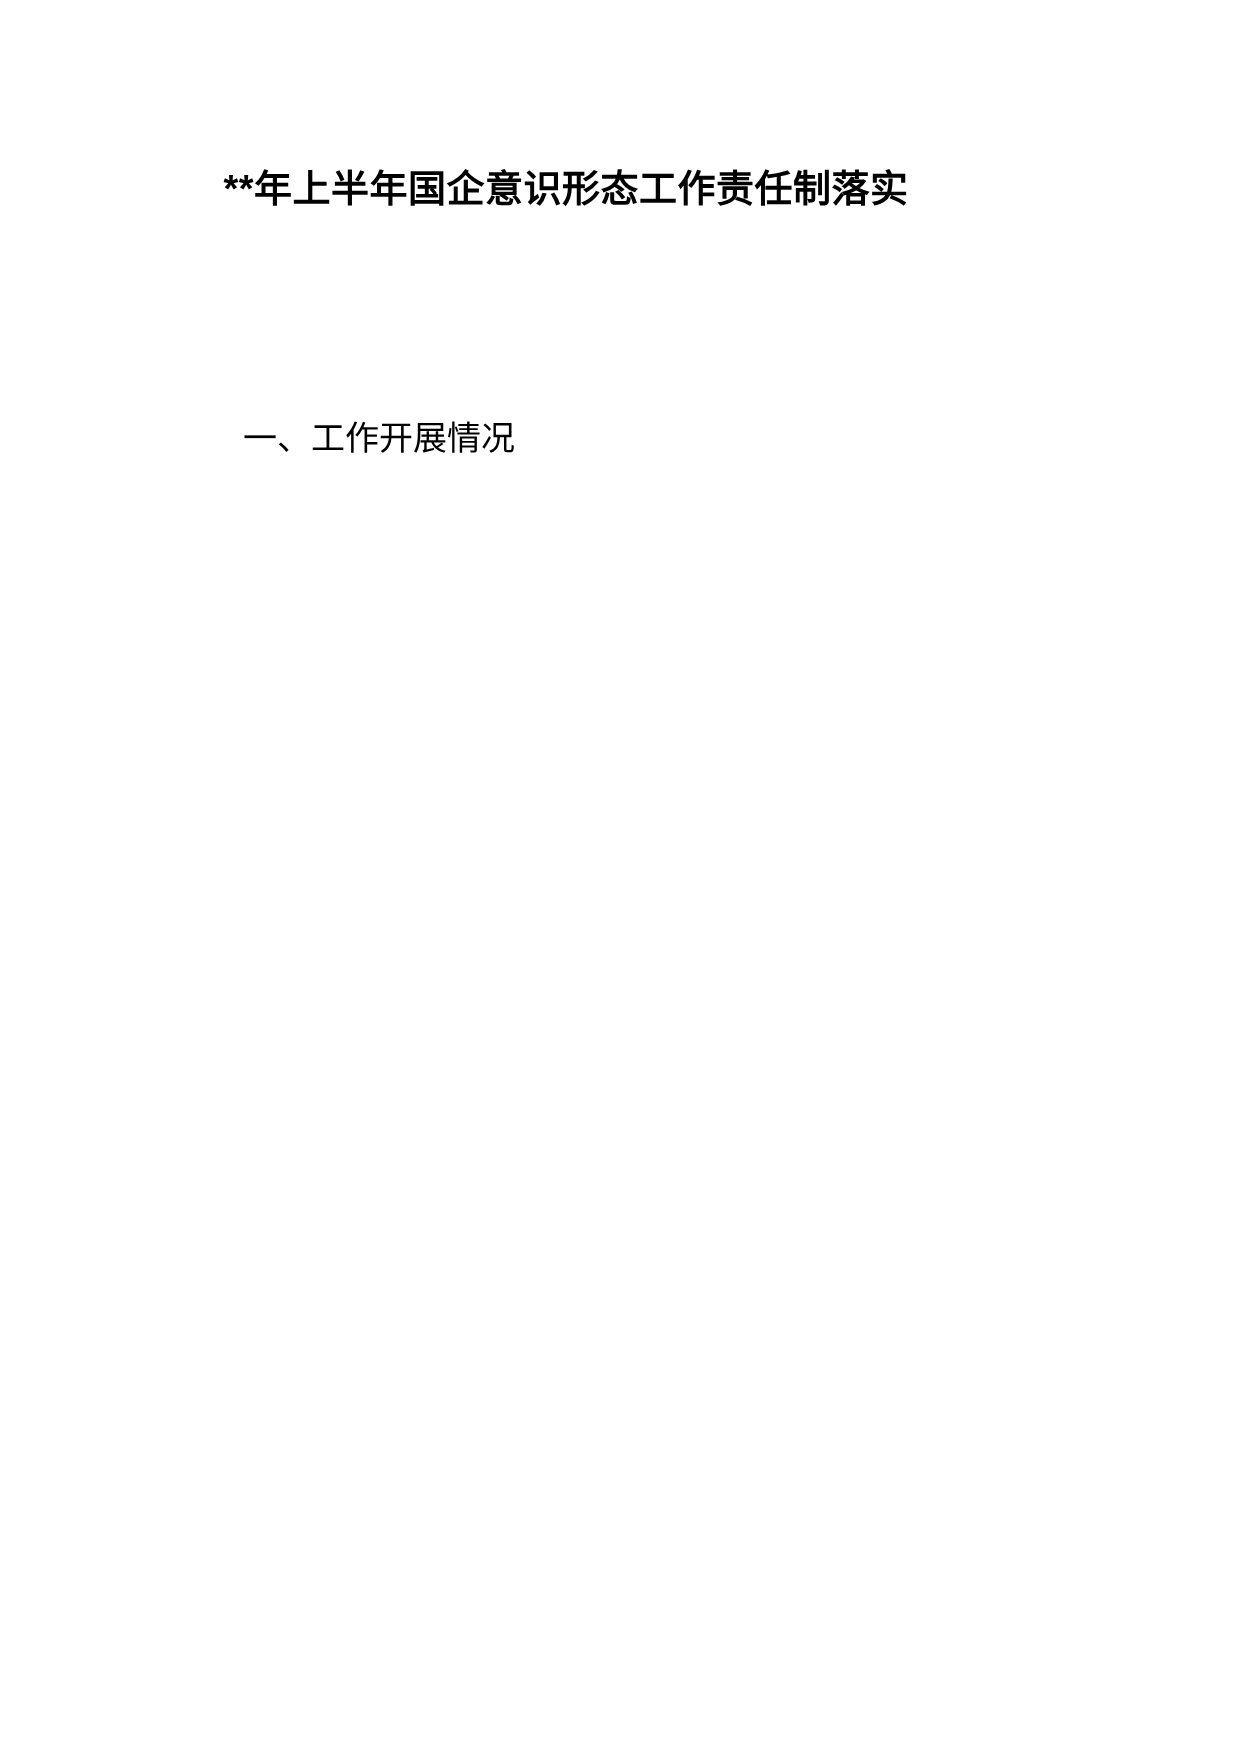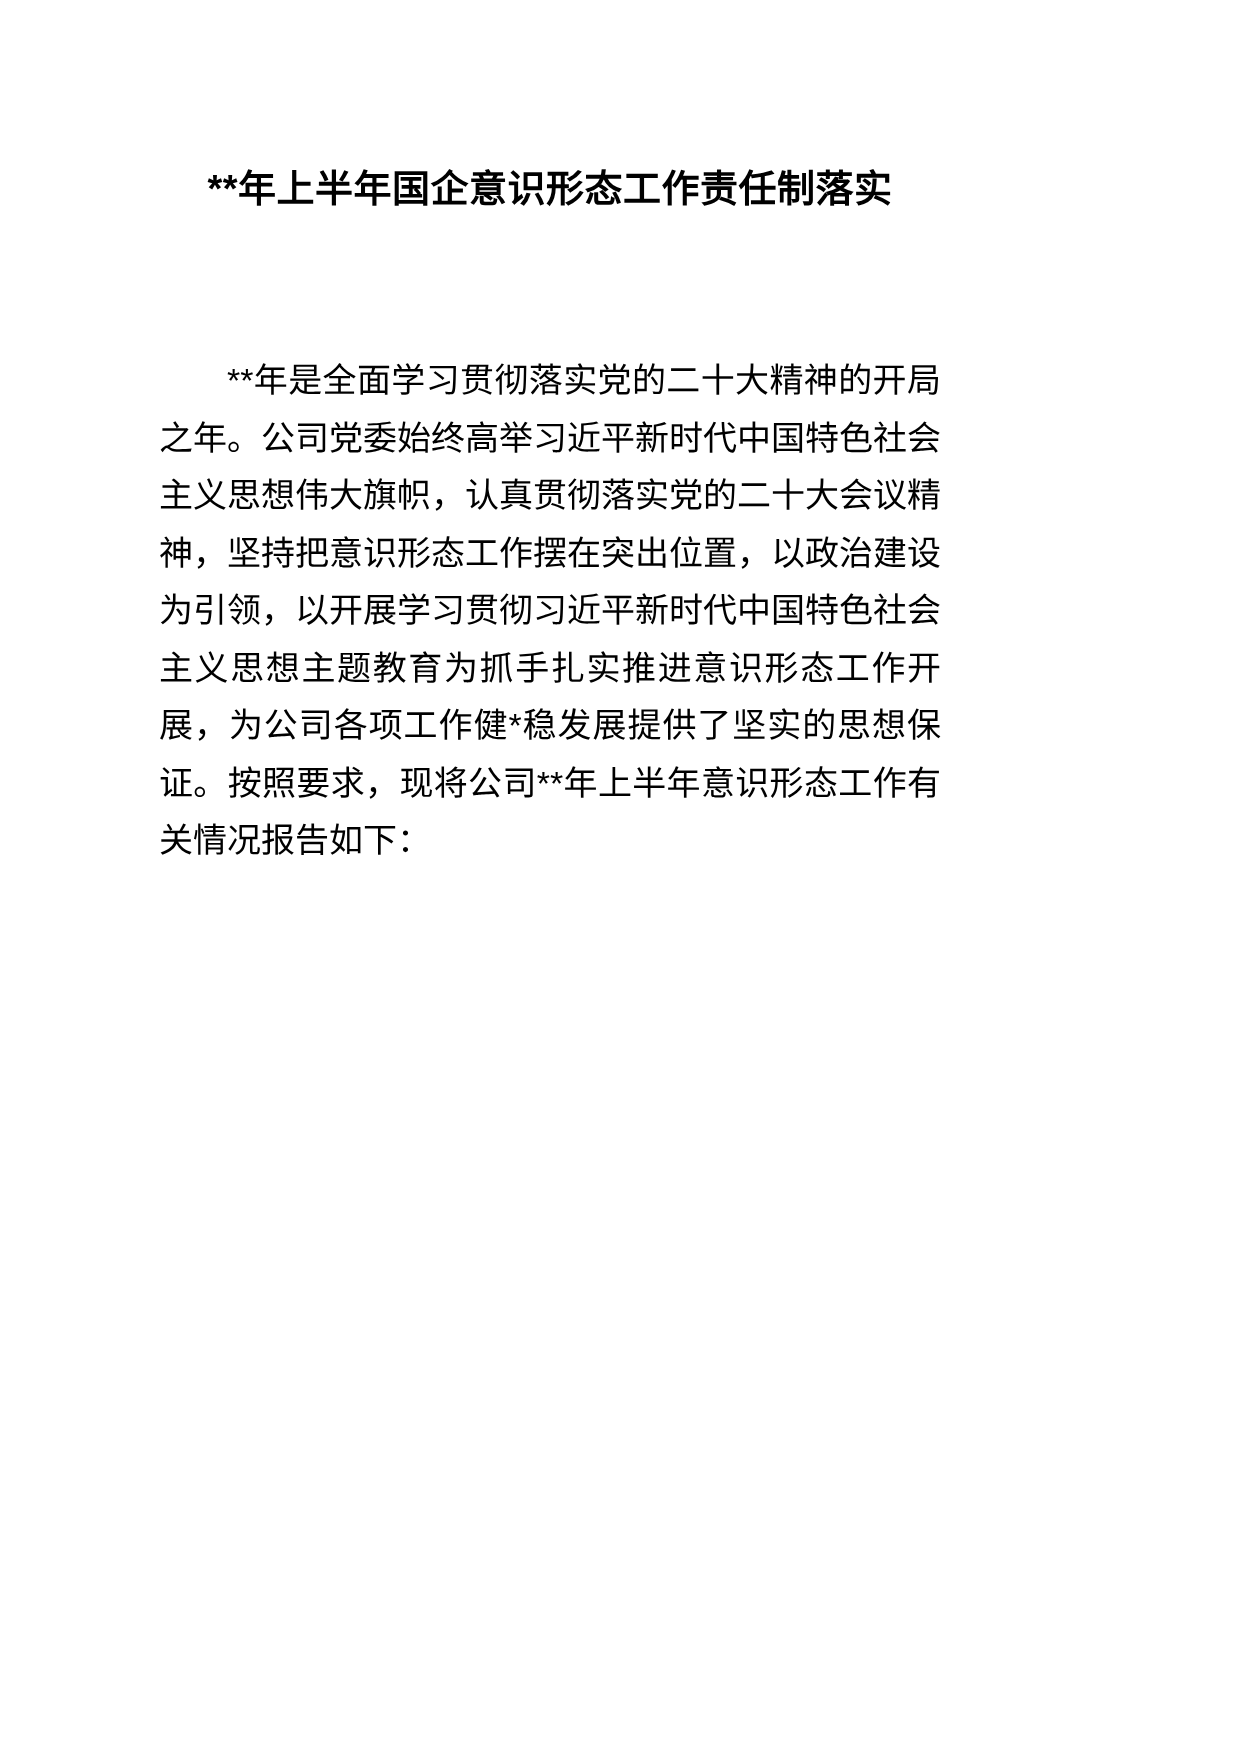--- a/index.html
+++ b/index.html
@@ -17,21 +17,21 @@
     position: relative;
     width: 1240px;
     height: 1754px;
     margin: 0 auto;
     background: #ffffff;
     overflow: hidden;
     box-sizing: border-box;
   }
   .content {
     position: absolute;
-    left: 159px;
+    left: 175px;
     top: 0;
     width: 782px;
   }
   .doc-title {
     margin: 0;
     padding: 0;
     font-size: 38px;
     font-weight: 900;
     line-height: 134px;
     text-align: center;
@@ -83,22 +83,22 @@
   <div class="content">
 
     <div class="title-block">
       <h1 class="doc-title">
         <span class="title-line">**年上半年国企意识形态工作责任制落实</span>
       </h1>
     </div>
 
     <div class="spacer-after-title"></div>
 
-    <p class="para indent">**年是全面学习贯彻落实党的二十大精神的开局之年。公司党委始终高举习近平新时代中国特色社会主义思想伟大旗帜，认真贯彻落实党的二十大会议精神，坚持把意识形态工作摆在突出位置，以政治建设为引领，以开展学习贯彻习近平新时代中国特色社会主义思想主题教育为抓手扎实推进意识形态工作开展，为公司各项工作健*稳发展提供了坚实的思想保证。按照要求，现将公司**年上半年意识形态工作有关情况报告如下：</p>
 
     <div class="para-gap"></div>
 
+    <p class="heading">一、工作开展情况</p>
 
     <div class="para-gap"></div>
 
 
   </div>
 </div>
 
 </body></html>

